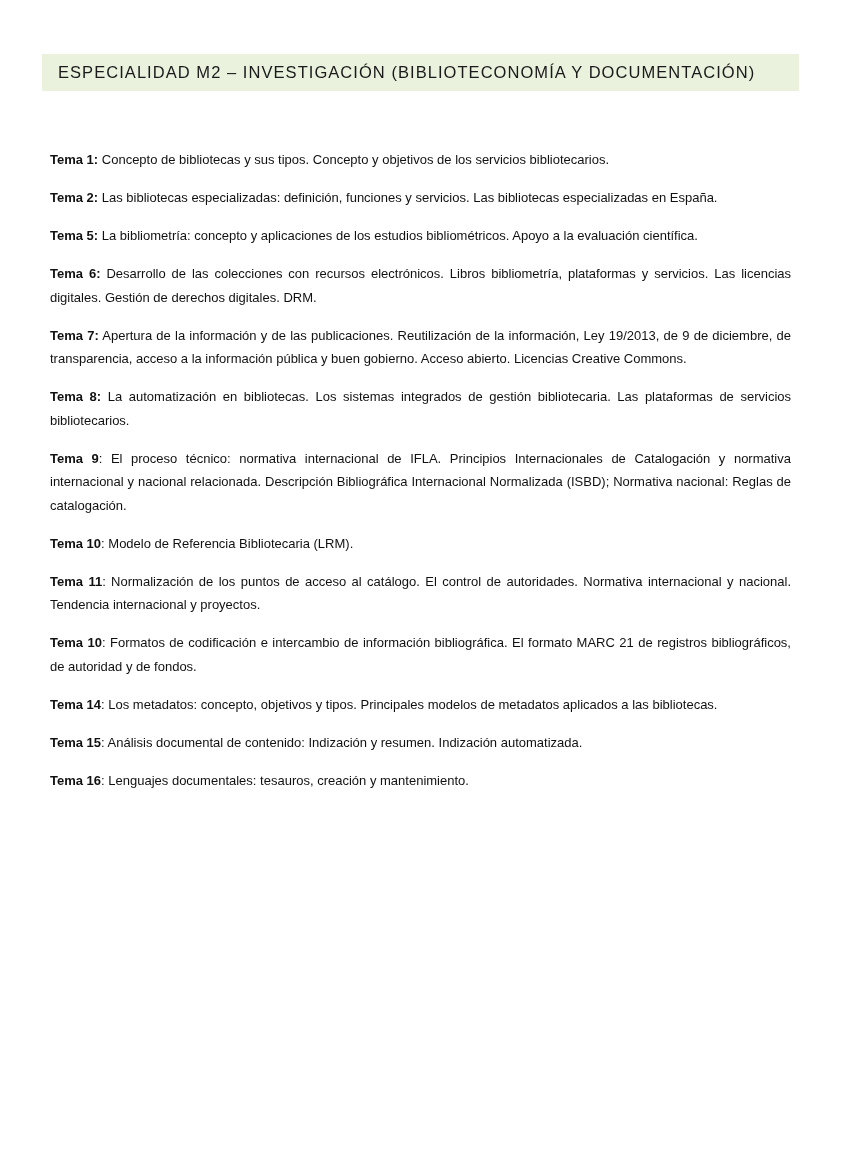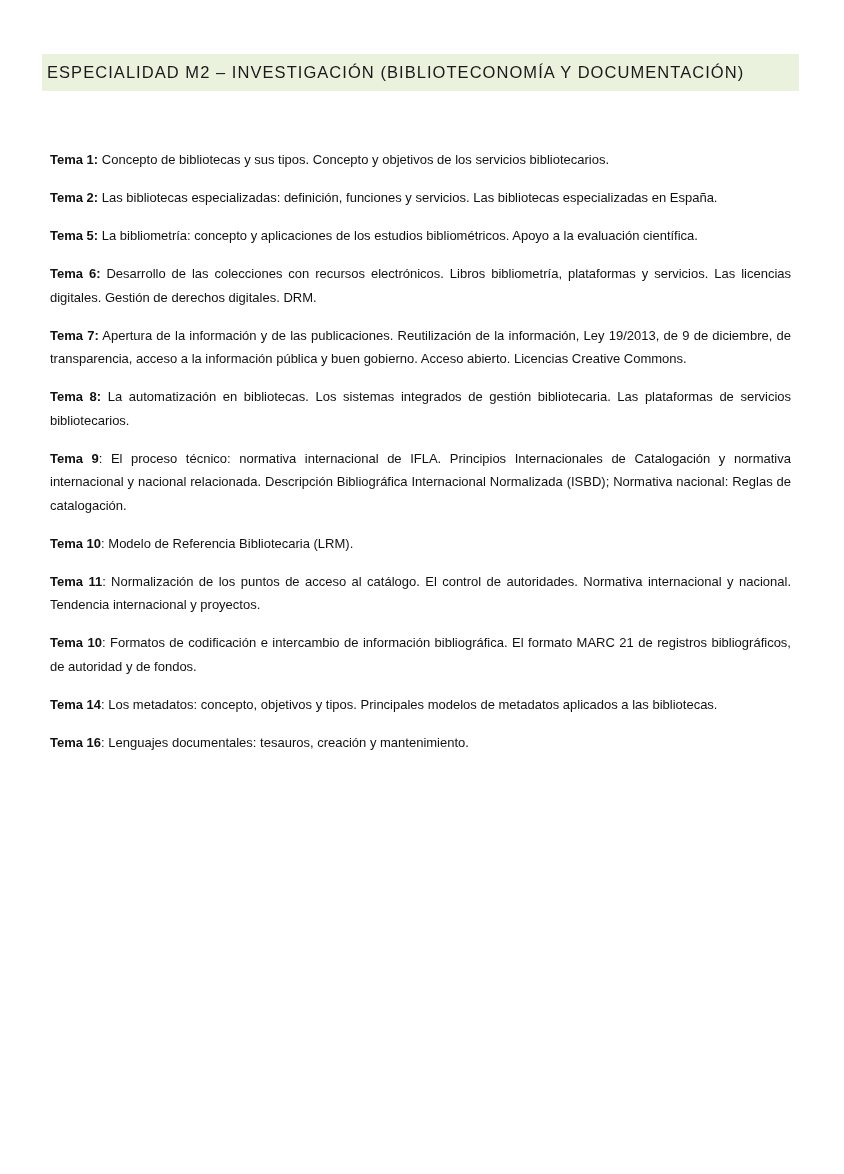--- a/index.html
+++ b/index.html
@@ -1,20 +1,20 @@
 <!DOCTYPE html>
 <html><head>
 <meta charset="utf-8">
 <style>
   html, body { margin: 0; padding: 0; background: #ffffff; }
   body { width: 844px; height: 1174px; position: relative; overflow: hidden;
          font-family: "Liberation Sans", "DejaVu Sans", sans-serif; color: #111; }
   .header-band {
     position: absolute; left: 42px; top: 54px; width: 757px; height: 37px;
-    background: #eaf2de; box-sizing: border-box; padding-left: 5px;
+    background: #eaf2de; box-sizing: border-box; padding-left: 16px;
     display: flex; align-items: center;
   }
   .header-title {
     font-size: 16.5px; letter-spacing: 1.05px; color: #1a1a1a; white-space: nowrap;
   }
   .content { position: absolute; left: 50px; top: 148px; width: 741px; }
   .tema {
     margin: 0 0 14.5px 0; font-size: 13px; line-height: 23.5px;
     text-align: justify; color: #111;
   }
@@ -32,14 +32,15 @@
   <p class="tema"><span class="tema-label">Tema 2:</span><span> Las bibliotecas especializadas: definición, funciones y servicios. Las bibliotecas especializadas en España.</span></p>
   <p class="tema"><span class="tema-label">Tema 5:</span><span> La bibliometría: concepto y aplicaciones de los estudios bibliométricos. Apoyo a la evaluación científica.</span></p>
   <p class="tema"><span class="tema-label">Tema 6:</span><span> Desarrollo de las colecciones con recursos electrónicos. Libros bibliometría, plataformas y servicios. Las licencias digitales. Gestión de derechos digitales. DRM.</span></p>
   <p class="tema"><span class="tema-label">Tema 7:</span><span> Apertura de la información y de las publicaciones. Reutilización de la información, Ley 19/2013, de 9 de diciembre, de transparencia, acceso a la información pública y buen gobierno. Acceso abierto. Licencias Creative Commons.</span></p>
   <p class="tema"><span class="tema-label">Tema 8:</span><span> La automatización en bibliotecas. Los sistemas integrados de gestión bibliotecaria. Las plataformas de servicios bibliotecarios.</span></p>
   <p class="tema"><span class="tema-label">Tema 9</span><span>: El proceso técnico: normativa internacional de IFLA. Principios Internacionales de Catalogación y normativa internacional y nacional relacionada. Descripción Bibliográfica Internacional Normalizada (ISBD); Normativa nacional: Reglas de catalogación.</span></p>
   <p class="tema"><span class="tema-label">Tema 10</span><span>: Modelo de Referencia Bibliotecaria (LRM).</span></p>
   <p class="tema"><span class="tema-label">Tema 11</span><span>: Normalización de los puntos de acceso al catálogo. El control de autoridades. Normativa internacional y nacional. Tendencia internacional y proyectos.</span></p>
   <p class="tema"><span class="tema-label">Tema 10</span><span>: Formatos de codificación e intercambio de información bibliográfica. El formato MARC 21 de registros bibliográficos, de autoridad y de fondos.</span></p>
   <p class="tema"><span class="tema-label">Tema 14</span><span>: Los metadatos: concepto, objetivos y tipos. Principales modelos de metadatos aplicados a las bibliotecas.</span></p>
+  <p class="tema"><span class="tema-label">Tema 15</span><span>: Análisis documental de contenido: Indización y resumen. Indización automatizada.</span></p>
   <p class="tema"><span class="tema-label">Tema 16</span><span>: Lenguajes documentales: tesauros, creación y mantenimiento.</span></p>
 </div>
 
 </body></html>

